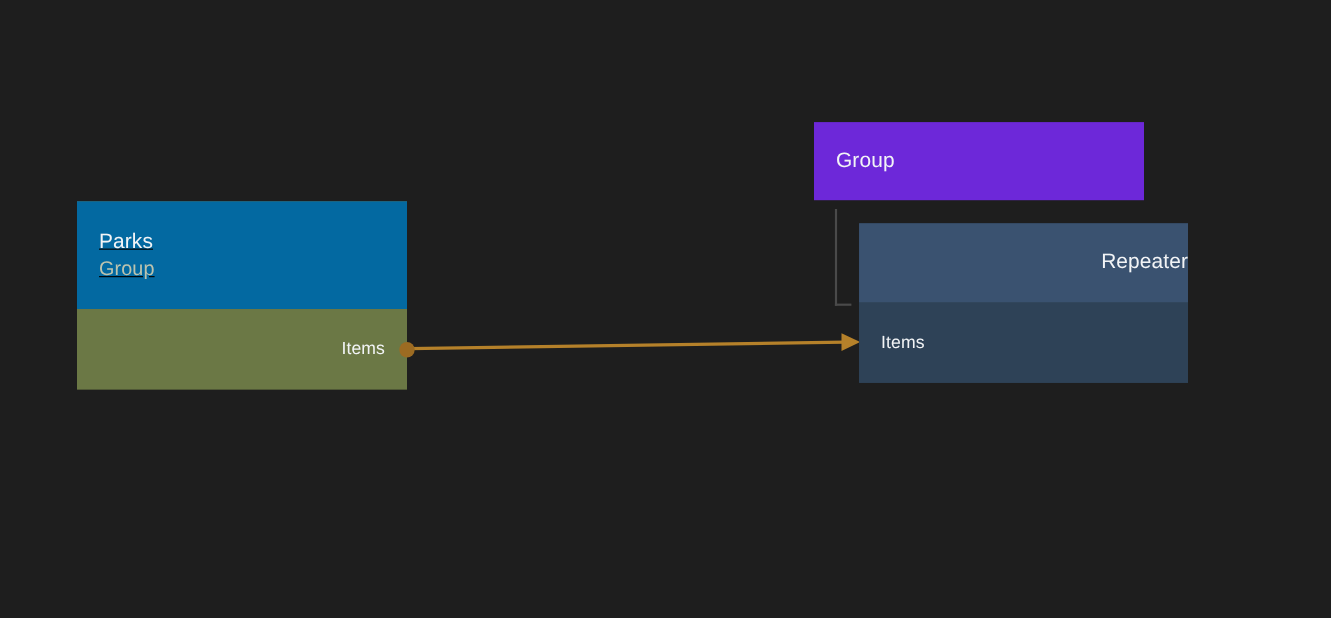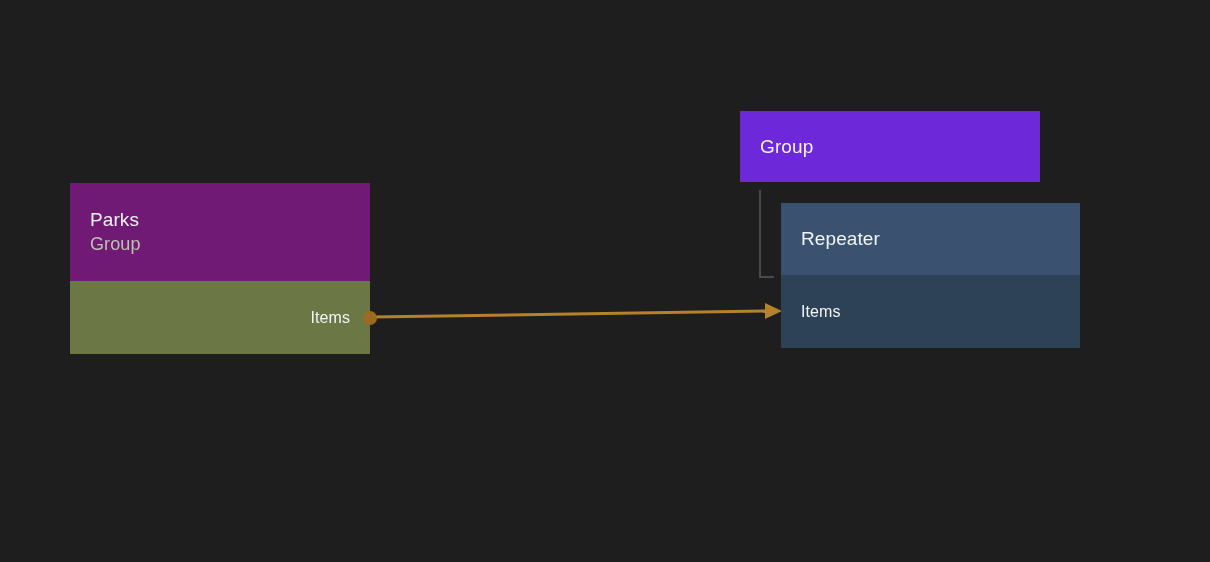--- a/index.html
+++ b/index.html
@@ -60,22 +60,23 @@
   
   #node-parks {
     left: 70px;
     top: 183px;
     width: 300px;
     height: 171px;
     background: #6b7845;
   }
   #node-parks .node-header {
     height: 98px;
-    background: #701a75;
+    background: #0369a1;
     padding: 0 0 0 20px;
+    text-decoration: underline;
   }
   #node-parks .node-subtitle {
     color: #bcc3ae;
   }
   #node-parks .port-row {
     height: 73px;
     background: #6b7845;
     justify-content: flex-end;
     padding-right: 20px;
   }
@@ -121,20 +122,21 @@
     left: 781px;
     top: 203px;
     width: 299px;
     height: 145px;
     background: #2e4257;
   }
   #node-repeater .node-header {
     height: 72px;
     background: #3a5270;
     padding: 0 0 0 20px;
+    align-items: flex-end;
   }
   #node-repeater .port-row {
     height: 73px;
     background: #2e4257;
     justify-content: flex-start;
     padding-left: 20px;
   }
 
   
   #wire-layer {

